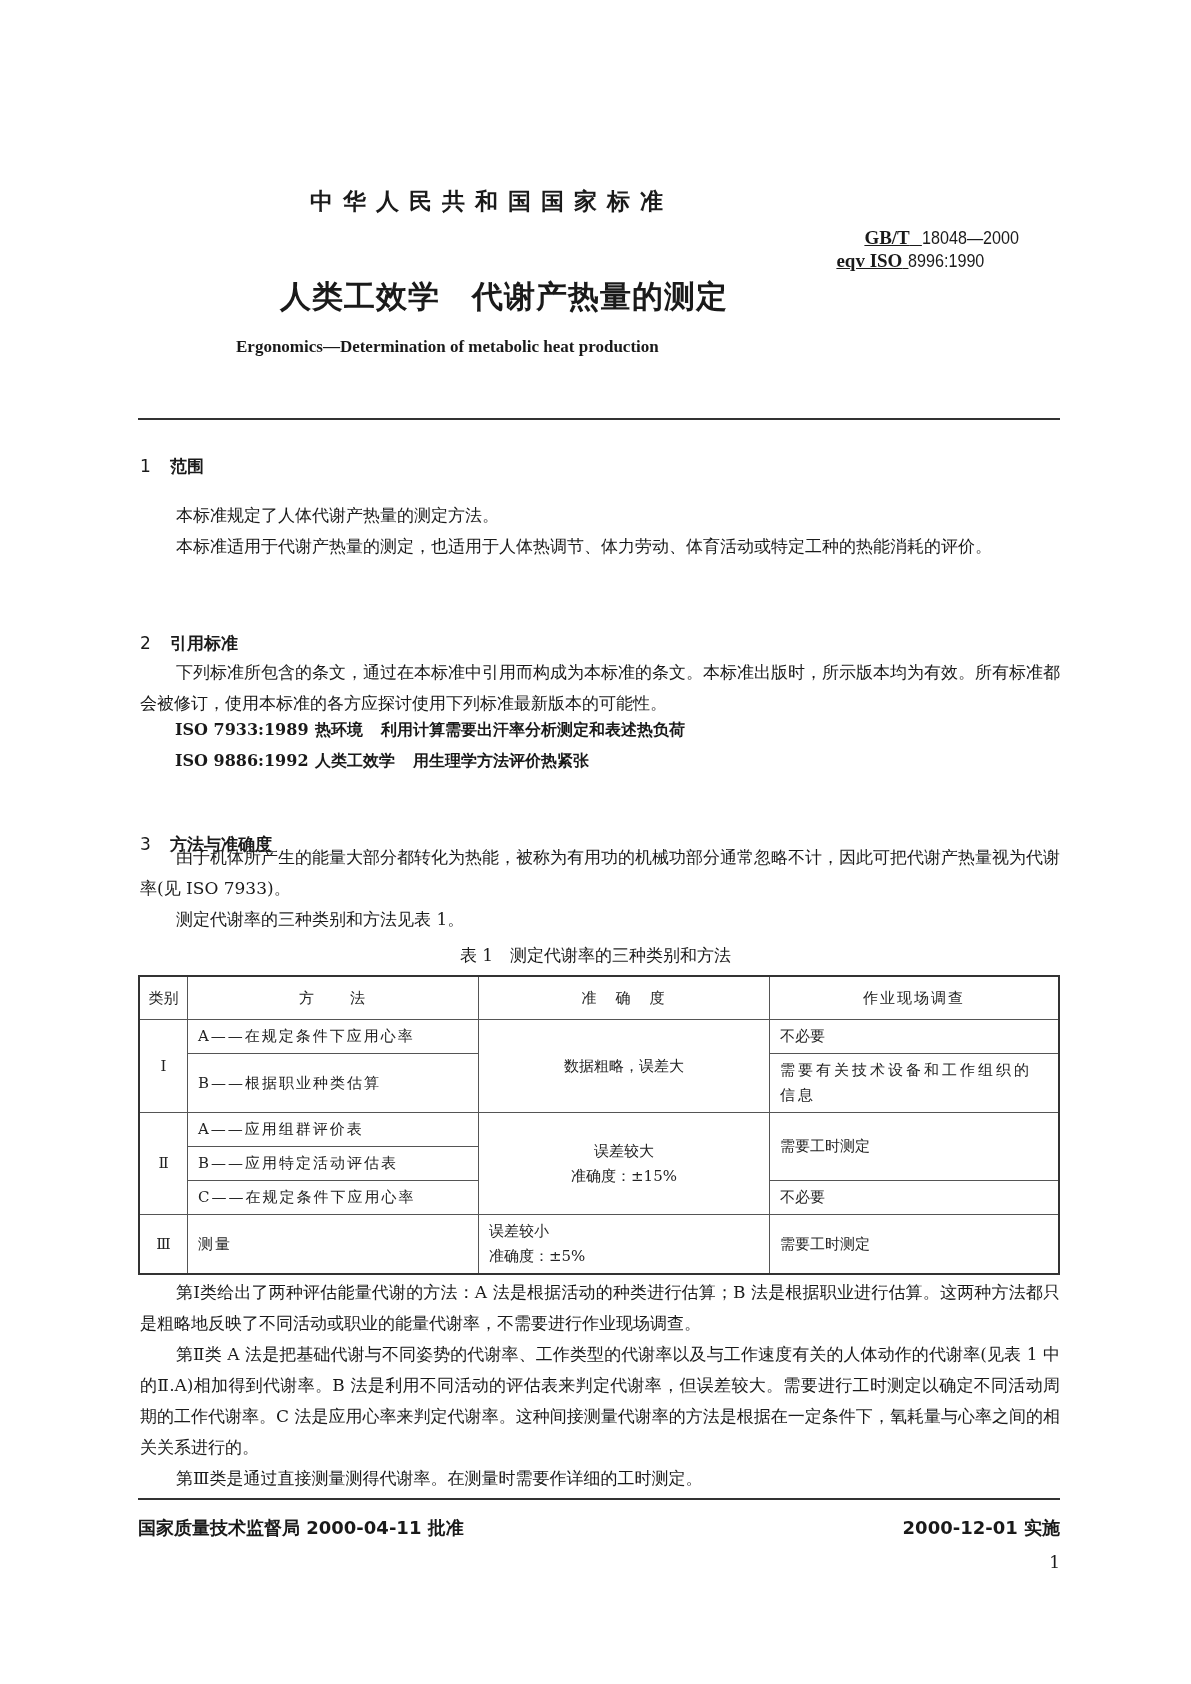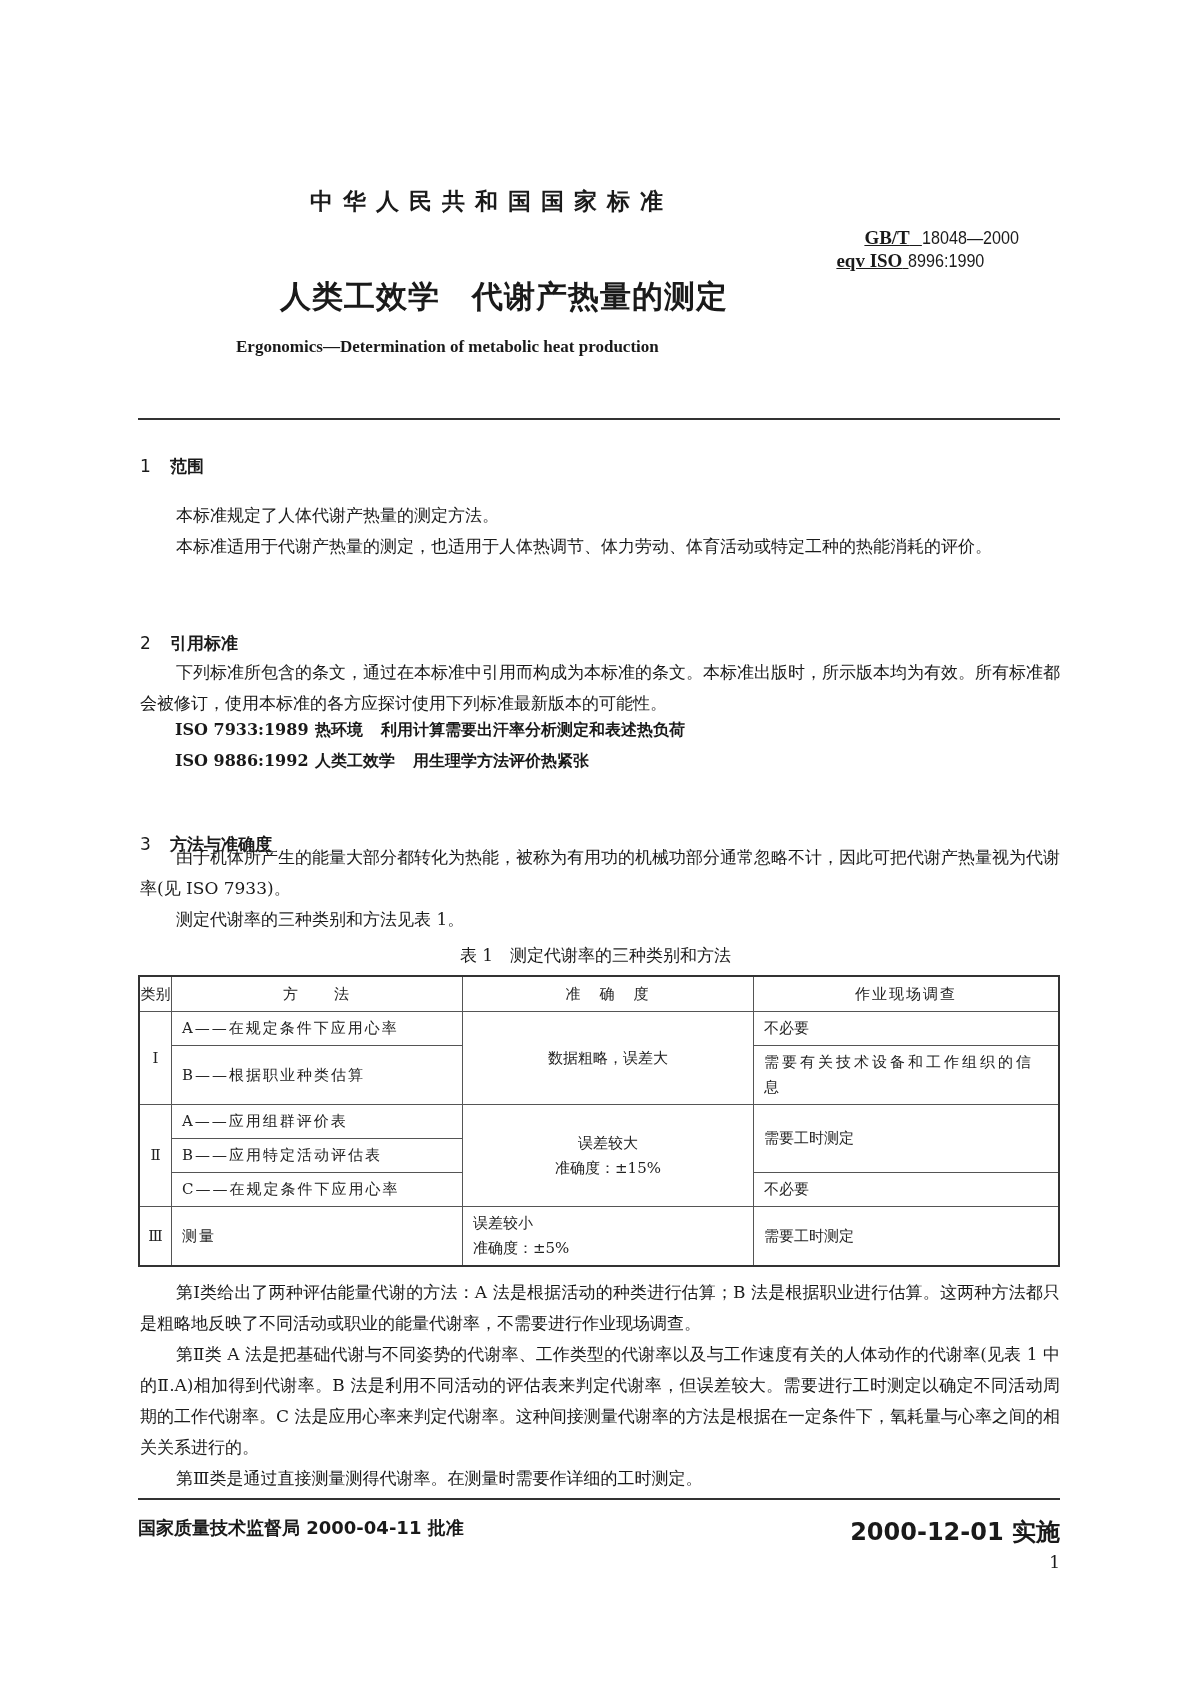--- a/index.html
+++ b/index.html
@@ -38,21 +38,21 @@
   table.t1 td, table.t1 th {
     border: 1px solid #555; padding: 4px 10px; vertical-align: middle; font-weight: normal;
     line-height: 25px;
   }
   table.t1 th { text-align: center; height: 26px; letter-spacing: 2px; }
   table.t1 td.cat { text-align: center; width: 31px; padding: 0; }
   table.t1 td.acc-c { text-align: center; }
   table.t1 td.m { letter-spacing: 2px; }
 
   .footer-left { left: 138px; top: 1516px; font-size: 18px; font-weight: bold; }
-  .footer-right { right: 131px; top: 1516px; font-size: 24px; font-weight: bold; }
+  .footer-right { right: 131px; top: 1516px; font-size: 18px; font-weight: bold; }
   .page-num { right: 131px; top: 1552px; font-size: 17px; }
 </style>
 </head>
 <body>
 
 <div class="abs nat-title sans">中华人民共和国国家标准</div>
 
 <div class="abs std-code">
   <div>
     <span class="b">GB/T</span>&nbsp;
@@ -90,21 +90,21 @@
   <span class="num">3</span><span>方法与准确度</span>
 </div>
 <div class="abs p indent" style="top:842px;">由于机体所产生的能量大部分都转化为热能，被称为有用功的机械功部分通常忽略不计，因此可把代谢产热量视为代谢率(见 ISO 7933)。</div>
 <div class="abs p indent" style="top:904px;">测定代谢率的三种类别和方法见表 1。</div>
 
 <div class="abs tbl-caption">表 1　测定代谢率的三种类别和方法</div>
 
 <table class="t1">
   <tbody>
       <tr>
-    <th style="width:31px;padding:0;letter-spacing:0;">类别</th>
+    <th style="width:31px;padding:8px;letter-spacing:0;">类别</th>
     <th style="width:270px;">方　　法</th>
     <th style="width:270px;">准　确　度</th>
     <th>作业现场调查</th>
   </tr>
 
   <tr>
     <td class="cat" rowspan="2">Ⅰ</td>
     <td class="m">A——在规定条件下应用心率</td>
     <td class="acc-c" rowspan="2">数据粗略，误差大</td>
     <td>不必要</td>

